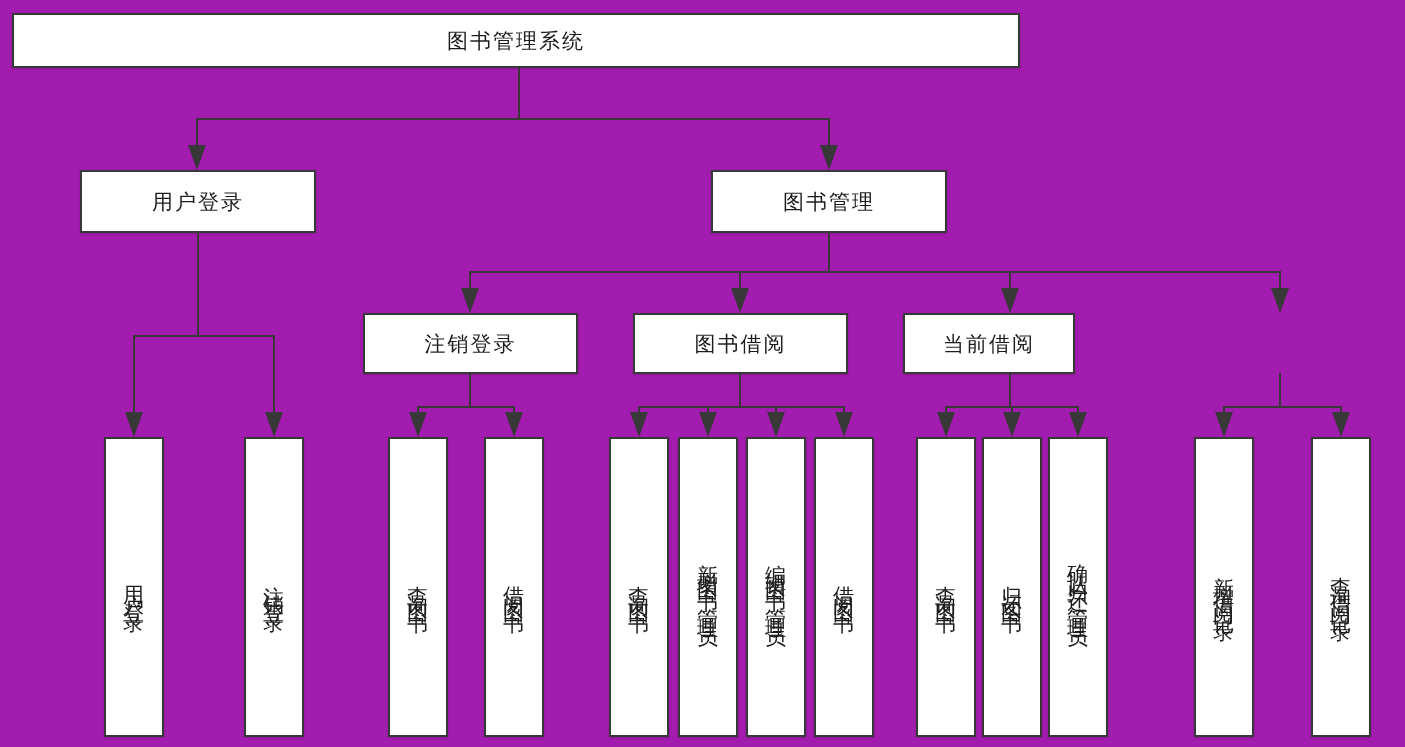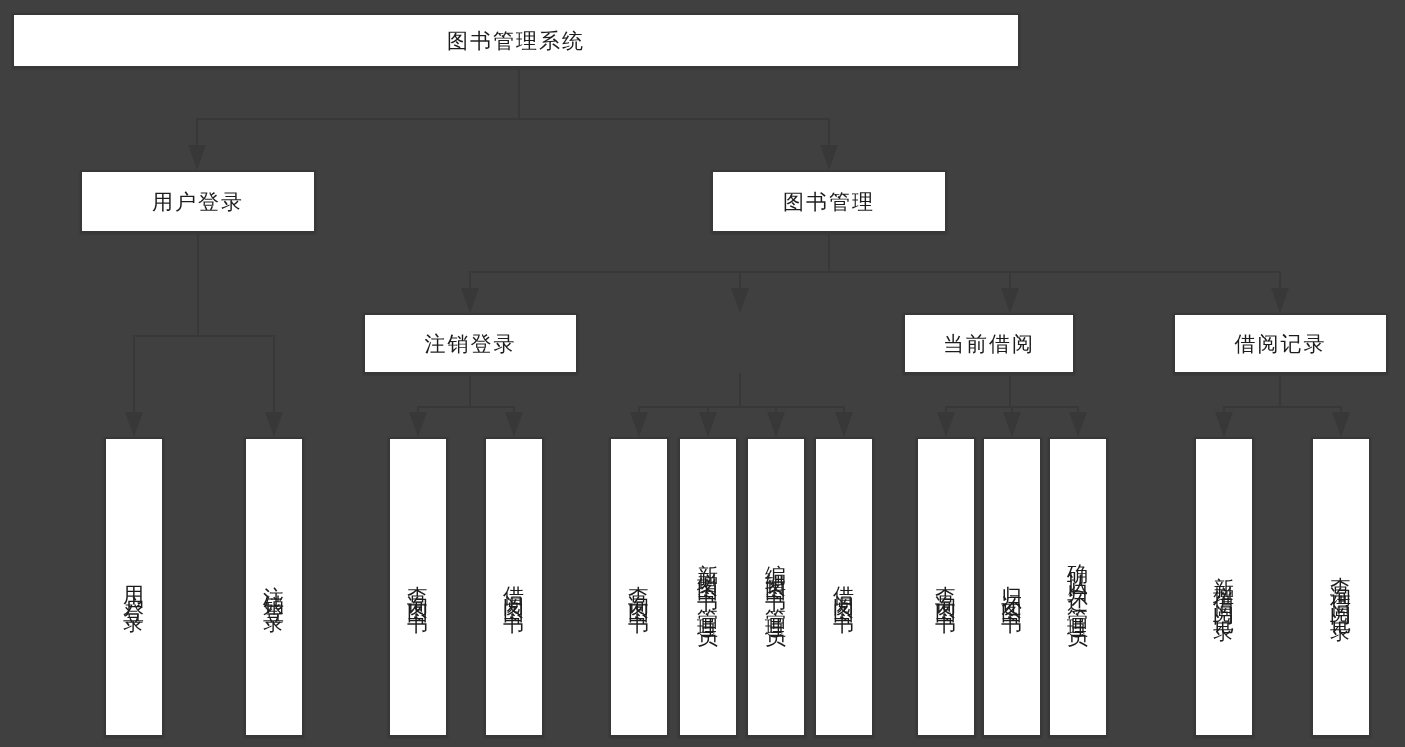--- a/index.html
+++ b/index.html
@@ -1,17 +1,17 @@
 <!DOCTYPE html>
 <html><head>
 <meta charset="utf-8">
 <style>
   html,body{margin:0;padding:0;background:#ffffff;}
   .canvas{
-    position:relative;width:1405px;height:747px;background:#404040;
+    position:relative;width:1405px;height:747px;background:#a21caf;
     font-family:"Liberation Sans",sans-serif;color:#1c1c1c;overflow:hidden;
   }
   .box{
     position:absolute;box-sizing:border-box;border:2px solid #383838;background:#ffffff;
     display:flex;align-items:center;justify-content:center;
     box-shadow:0 1px 2px rgba(0,0,0,0.18);
   }
   .box.h span{font-size:21px;letter-spacing:2px;white-space:nowrap;}
   .box.v span{
     writing-mode:vertical-rl;font-size:21px;letter-spacing:9px;line-height:1.1;
@@ -66,25 +66,25 @@
   <div class="vl" style="left:739px;top:271px;height:20px"></div>
   <div class="ah" style="left:731px;top:288px"></div>
   <div class="vl" style="left:1009px;top:271px;height:20px"></div>
   <div class="ah" style="left:1001px;top:288px"></div>
   <div class="vl" style="left:1279px;top:271px;height:20px"></div>
   <div class="ah" style="left:1271px;top:288px"></div>
 
   <div class="box h" style="left:363px;top:313px;width:215px;height:61px">
     <span>注销登录</span>
   </div>
+  <div class="box h" style="left:633px;top:313px;width:215px;height:61px">
+    <span>图书借阅</span>
+  </div>
   <div class="box h" style="left:903px;top:313px;width:172px;height:61px">
     <span>当前借阅</span>
-  </div>
-  <div class="box h" style="left:1173px;top:313px;width:215px;height:61px">
-    <span>借阅记录</span>
   </div>
 
   <div class="vl" style="left:469px;top:373px;height:35px"></div>
   <div class="hl" style="left:417px;top:406px;width:98px"></div>
   <div class="vl" style="left:417px;top:406px;height:9px"></div>
   <div class="ah" style="left:409px;top:412px"></div>
   <div class="vl" style="left:513px;top:406px;height:9px"></div>
   <div class="ah" style="left:505px;top:412px"></div>
 
   <div class="vl" style="left:739px;top:373px;height:35px"></div>

